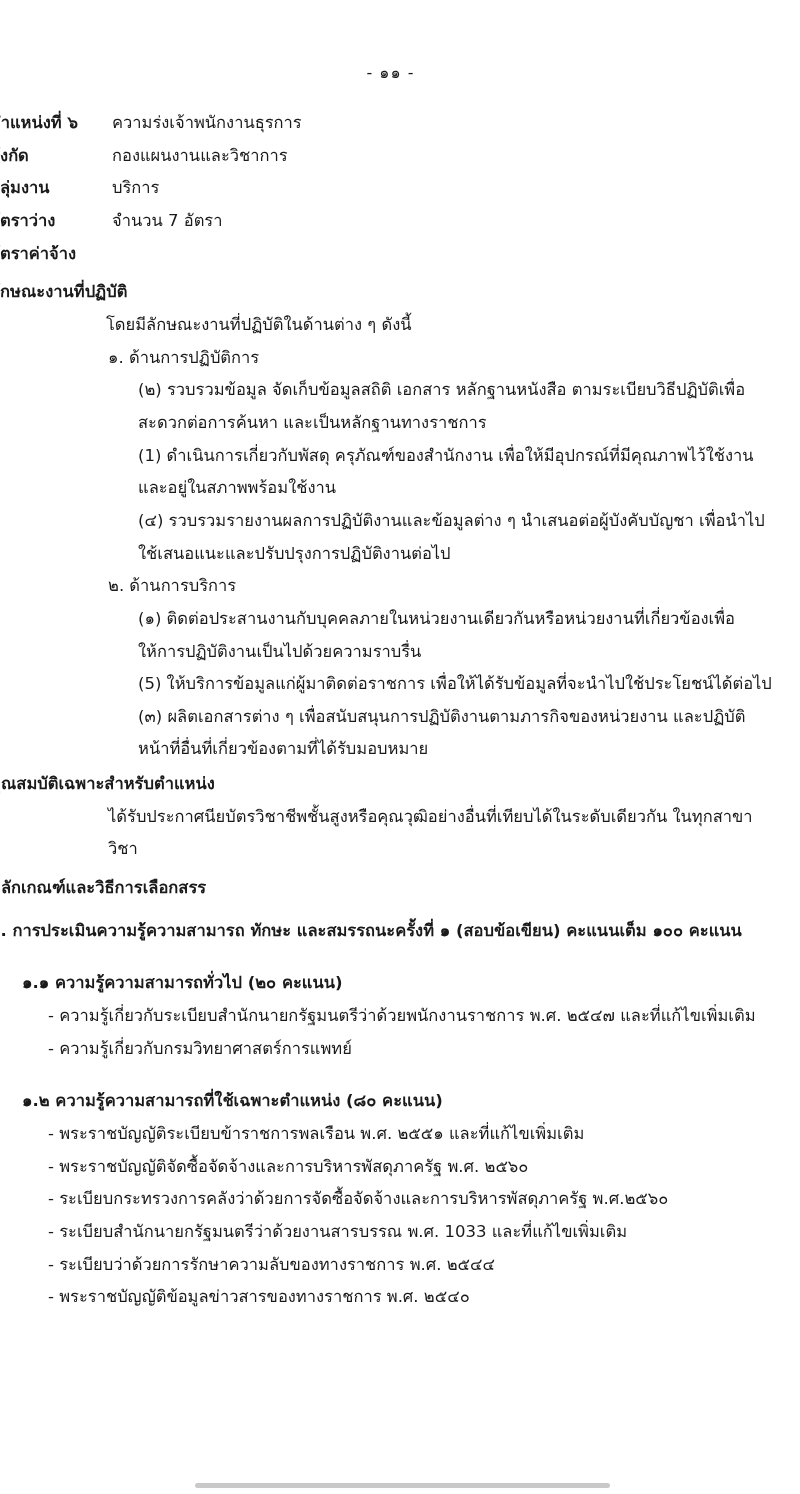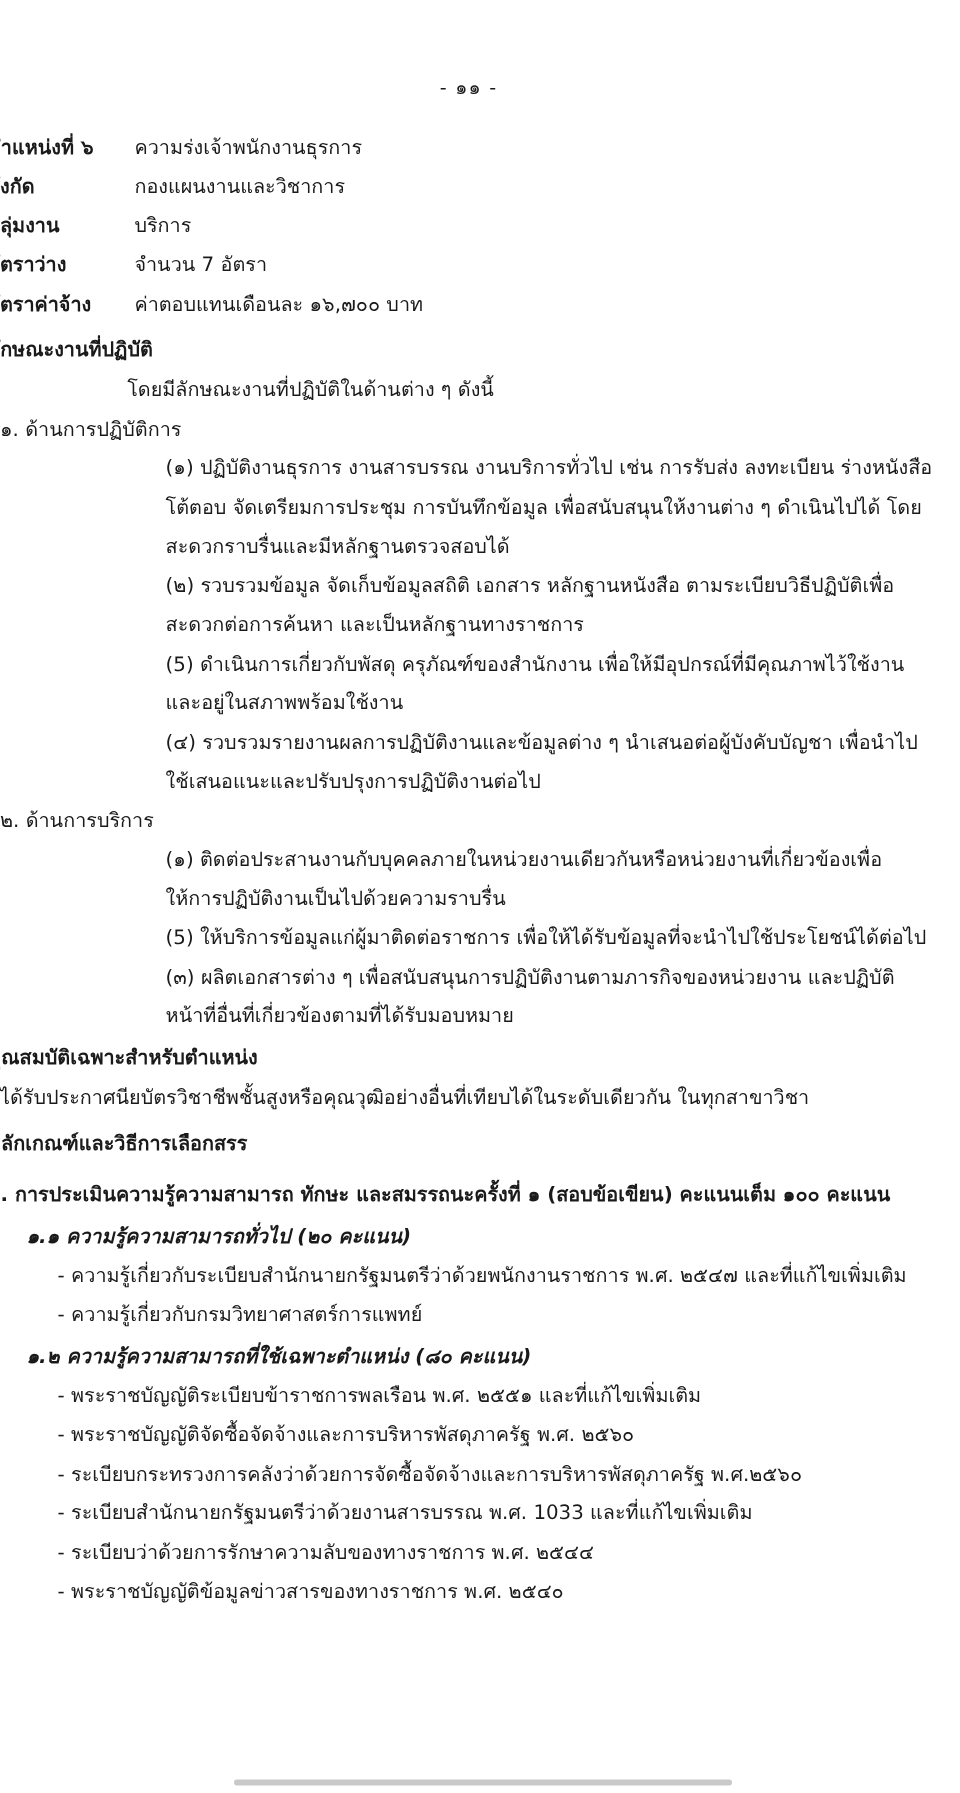--- a/index.html
+++ b/index.html
@@ -47,35 +47,34 @@
   }
   .heading {
     font-weight: bold;
     margin-left: -10px;
     margin-top: 6px;
   }
   .heading.tight {
     margin-top: 2px;
   }
   .ind-1 { margin-left: 106px; }
-  .ind-2 { }
+  .ind-2 { margin-left: 108px; }
   .block-3 {
     margin-left: 138px;
     text-indent: 0;
   }
   .sec-num {
     font-weight: bold;
     margin-left: -10px;
     margin-top: 10px;
   }
   .sub-head {
     font-weight: bold;
     margin-left: 22px;
-    margin-top: 2px;
-    font-style: italic;
+    margin-top: 20px;
   }
   .dash-item {
     margin-left: 48px;
   }
   .scrollbar-thumb {
     position: absolute;
     left: 195px;
     bottom: 6px;
     width: 415px;
     height: 5px;
@@ -103,30 +102,28 @@
     <div class="row">
       <div class="label">กลุ่มงาน</div>
       <div class="value">บริการ</div>
     </div>
     <div class="row">
       <div class="label">อัตราว่าง</div>
       <div class="value">จำนวน 7 อัตรา</div>
     </div>
     <div class="row">
       <div class="label">อัตราค่าจ้าง</div>
-      <div class="value">ค่าตอบแทนเดือนละ ๑๖,๗๐๐ บาท</div>
     </div>
 
     <div class="heading">ลักษณะงานที่ปฏิบัติ</div>
     <div class="ind-1">โดยมีลักษณะงานที่ปฏิบัติในด้านต่าง ๆ ดังนี้</div>
 
     <div class="ind-2">๑. ด้านการปฏิบัติการ</div>
-    <div class="block-3">(๑) ปฏิบัติงานธุรการ งานสารบรรณ งานบริการทั่วไป เช่น การรับส่ง ลงทะเบียน ร่างหนังสือโต้ตอบ จัดเตรียมการประชุม การบันทึกข้อมูล เพื่อสนับสนุนให้งานต่าง ๆ ดำเนินไปได้ โดยสะดวกราบรื่นและมีหลักฐานตรวจสอบได้</div>
     <div class="block-3">(๒) รวบรวมข้อมูล จัดเก็บข้อมูลสถิติ เอกสาร หลักฐานหนังสือ ตามระเบียบวิธีปฏิบัติเพื่อสะดวกต่อการค้นหา และเป็นหลักฐานทางราชการ</div>
-    <div class="block-3">(5) ดำเนินการเกี่ยวกับพัสดุ ครุภัณฑ์ของสำนักงาน เพื่อให้มีอุปกรณ์ที่มีคุณภาพไว้ใช้งานและอยู่ในสภาพพร้อมใช้งาน</div>
+    <div class="block-3">(1) ดำเนินการเกี่ยวกับพัสดุ ครุภัณฑ์ของสำนักงาน เพื่อให้มีอุปกรณ์ที่มีคุณภาพไว้ใช้งานและอยู่ในสภาพพร้อมใช้งาน</div>
     <div class="block-3">(๔) รวบรวมรายงานผลการปฏิบัติงานและข้อมูลต่าง ๆ นำเสนอต่อผู้บังคับบัญชา เพื่อนำไปใช้เสนอแนะและปรับปรุงการปฏิบัติงานต่อไป</div>
 
     <div class="ind-2">๒. ด้านการบริการ</div>
     <div class="block-3">(๑) ติดต่อประสานงานกับบุคคลภายในหน่วยงานเดียวกันหรือหน่วยงานที่เกี่ยวข้องเพื่อให้การปฏิบัติงานเป็นไปด้วยความราบรื่น</div>
     <div class="block-3">(5) ให้บริการข้อมูลแก่ผู้มาติดต่อราชการ เพื่อให้ได้รับข้อมูลที่จะนำไปใช้ประโยชน์ได้ต่อไป</div>
     <div class="block-3">(๓) ผลิตเอกสารต่าง ๆ เพื่อสนับสนุนการปฏิบัติงานตามภารกิจของหน่วยงาน และปฏิบัติหน้าที่อื่นที่เกี่ยวข้องตามที่ได้รับมอบหมาย</div>
 
     <div class="heading tight">คุณสมบัติเฉพาะสำหรับตำแหน่ง</div>
     <div class="ind-2">ได้รับประกาศนียบัตรวิชาชีพชั้นสูงหรือคุณวุฒิอย่างอื่นที่เทียบได้ในระดับเดียวกัน ในทุกสาขาวิชา</div>
 

